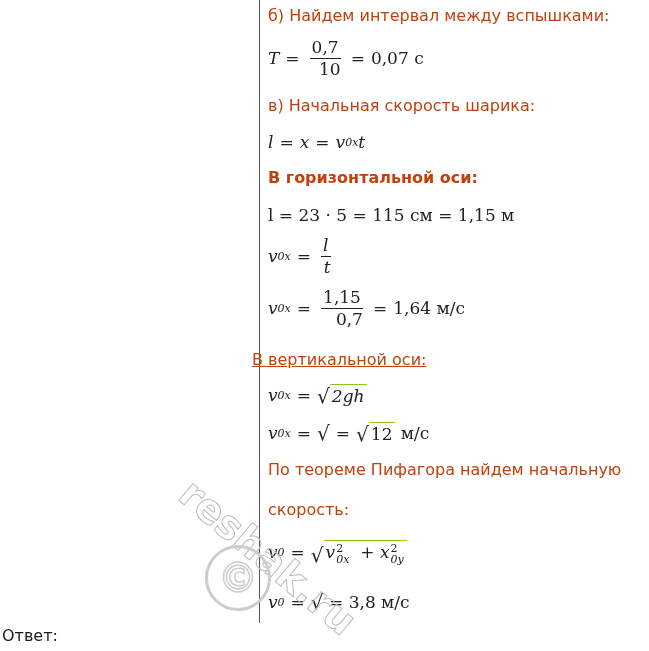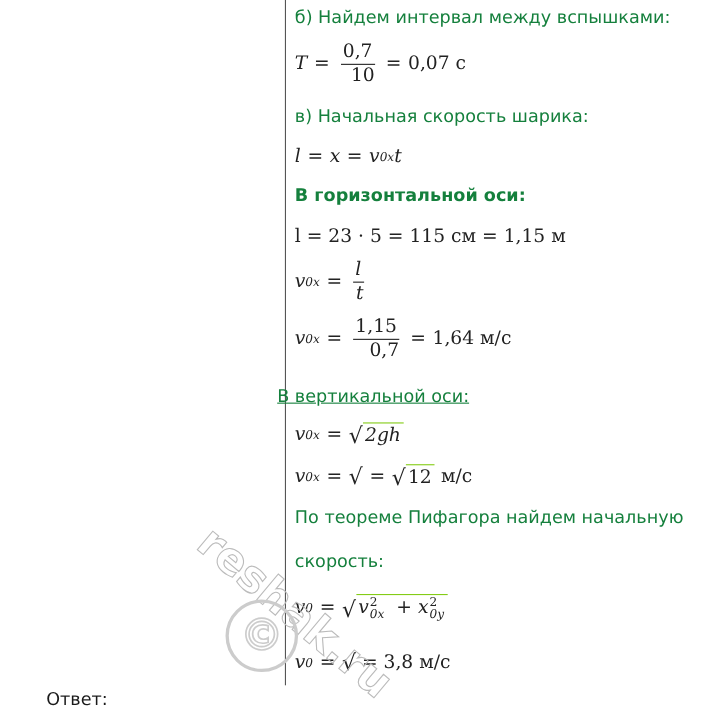--- a/index.html
+++ b/index.html
@@ -1,31 +1,31 @@
 <!DOCTYPE html>
 <html><head>
 <meta charset="utf-8">
 <style>
   html, body { margin: 0; padding: 0; background: #ffffff; }
   body { width: 649px; height: 651px; position: relative; overflow: hidden; color: #1a1a1a; }
   .vline { position: absolute; left: 259px; top: 0; width: 1px; height: 623px; background: #555; }
-  .txt { position: absolute; font-family: "DejaVu Sans", sans-serif; font-size: 16px; color: #15803d; white-space: nowrap; }
+  .txt { position: absolute; font-family: "DejaVu Sans", sans-serif; font-size: 16px; color: #c2410c; white-space: nowrap; }
   .math { position: absolute; font-family: "DejaVu Serif", serif; font-size: 17px; color: #222; white-space: nowrap; display: flex; align-items: center; }
   .math i { font-style: italic; }
   .frac { display: inline-flex; flex-direction: column; align-items: flex-end; margin: 0 4px; line-height: 1.1; }
   .frac .num { border-bottom: 1px solid #222; padding: 0 2px 1px; }
   .frac .den { padding-top: 1px; }
   .sub { font-size: 11px; vertical-align: -4px; font-style: italic; }
   .sup { font-size: 11px; vertical-align: 7px; }
   .supsub { display: inline-flex; flex-direction: column; font-size: 11px; line-height: 1; vertical-align: middle; margin-left: 1px; }
   .sqrt { display: inline-flex; align-items: flex-end; }
   .sqrt .rad { font-size: 20px; line-height: 1; }
   .sqrt .body { border-top: 1px solid #84cc16; padding: 1px 3px 0 2px; }
   .op { margin: 0 6px; }
-  .answer { position: absolute; left: 2px; top: 626px; font-size: 17px; display: flex; align-items: center; white-space: nowrap; margin-left: 40px; }
+  .answer { position: absolute; left: 2px; top: 626px; font-size: 17px; display: flex; align-items: center; white-space: nowrap; }
   .answer .lbl { font-family: "DejaVu Sans", sans-serif; font-size: 16px; margin-right: 8px; }
   .answer .body { font-family: "DejaVu Serif", serif; }
   .wm { position: absolute; pointer-events: none; color: transparent; -webkit-text-stroke: 1px #bbb; font-family: "DejaVu Sans", sans-serif; font-weight: bold; }
   .wm-text { left: 200px; top: 470px; font-size: 40px; transform: rotate(40deg); transform-origin: left top; }
   .wm-copy { left: 205px; top: 545px; width: 66px; height: 66px; border: 3px solid #ccc; border-radius: 50%; box-sizing: border-box; display: flex; align-items: center; justify-content: center; font-size: 40px; -webkit-text-stroke: 1.5px #ccc; }
 </style>
 </head>
 <body>
 
 <div class="vline"></div>

